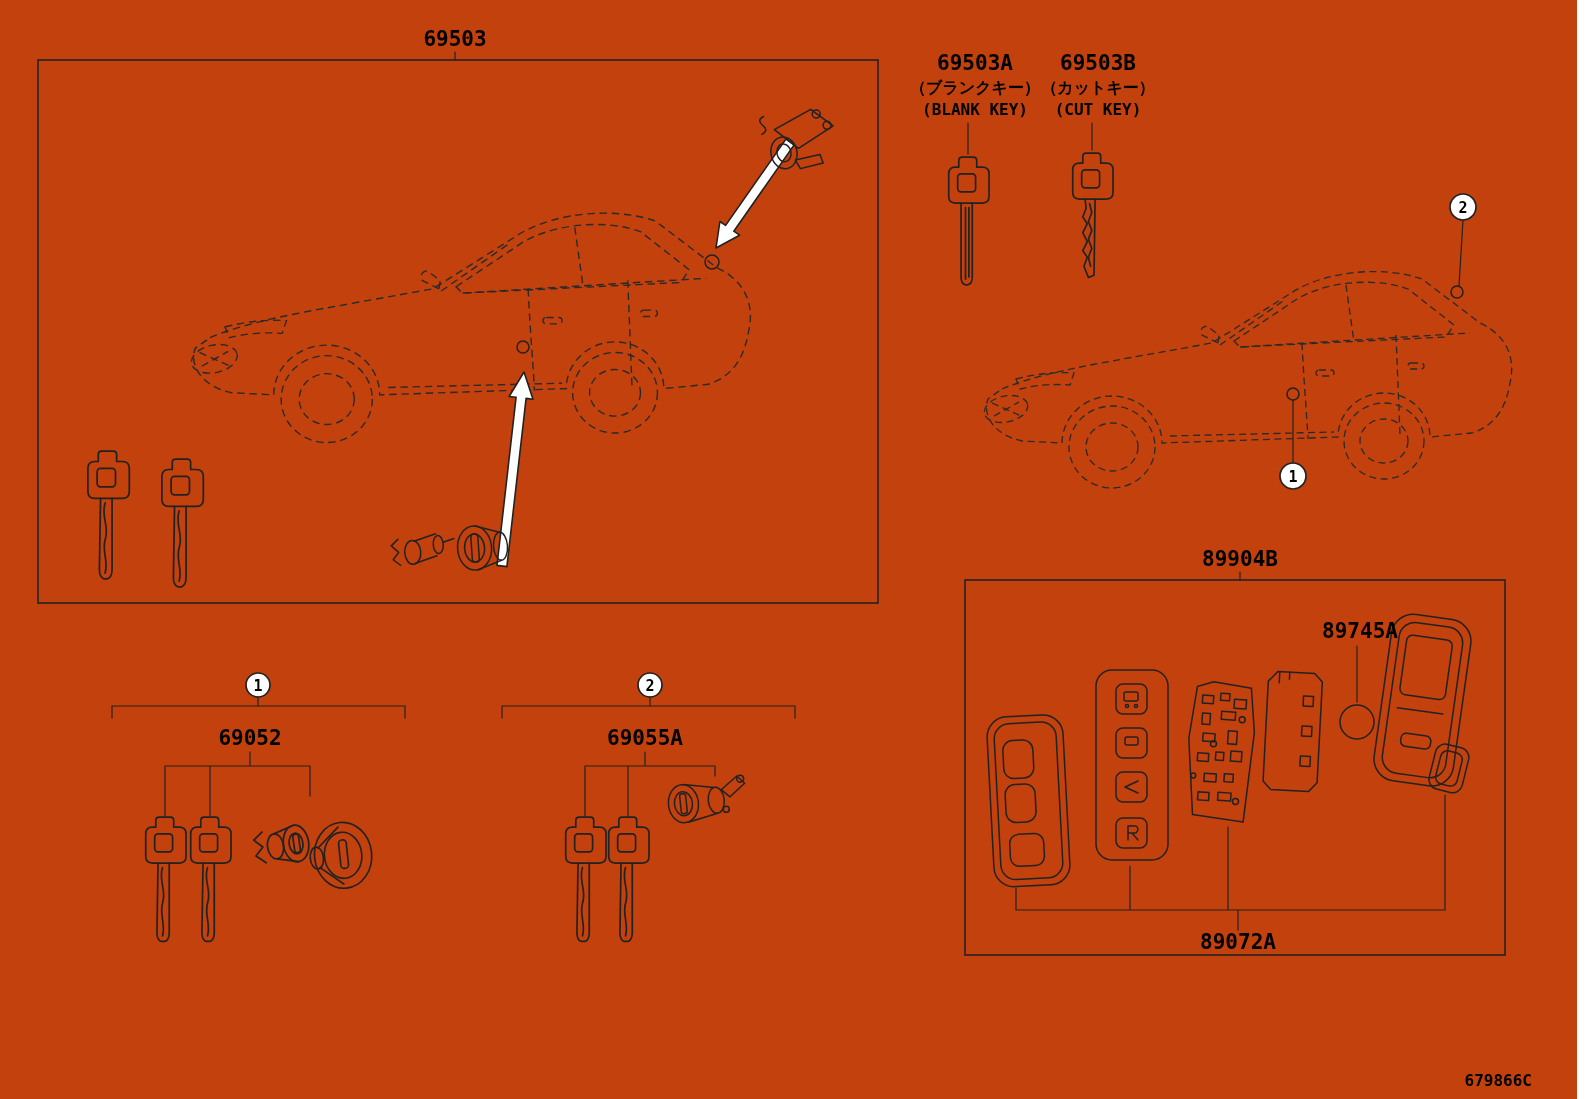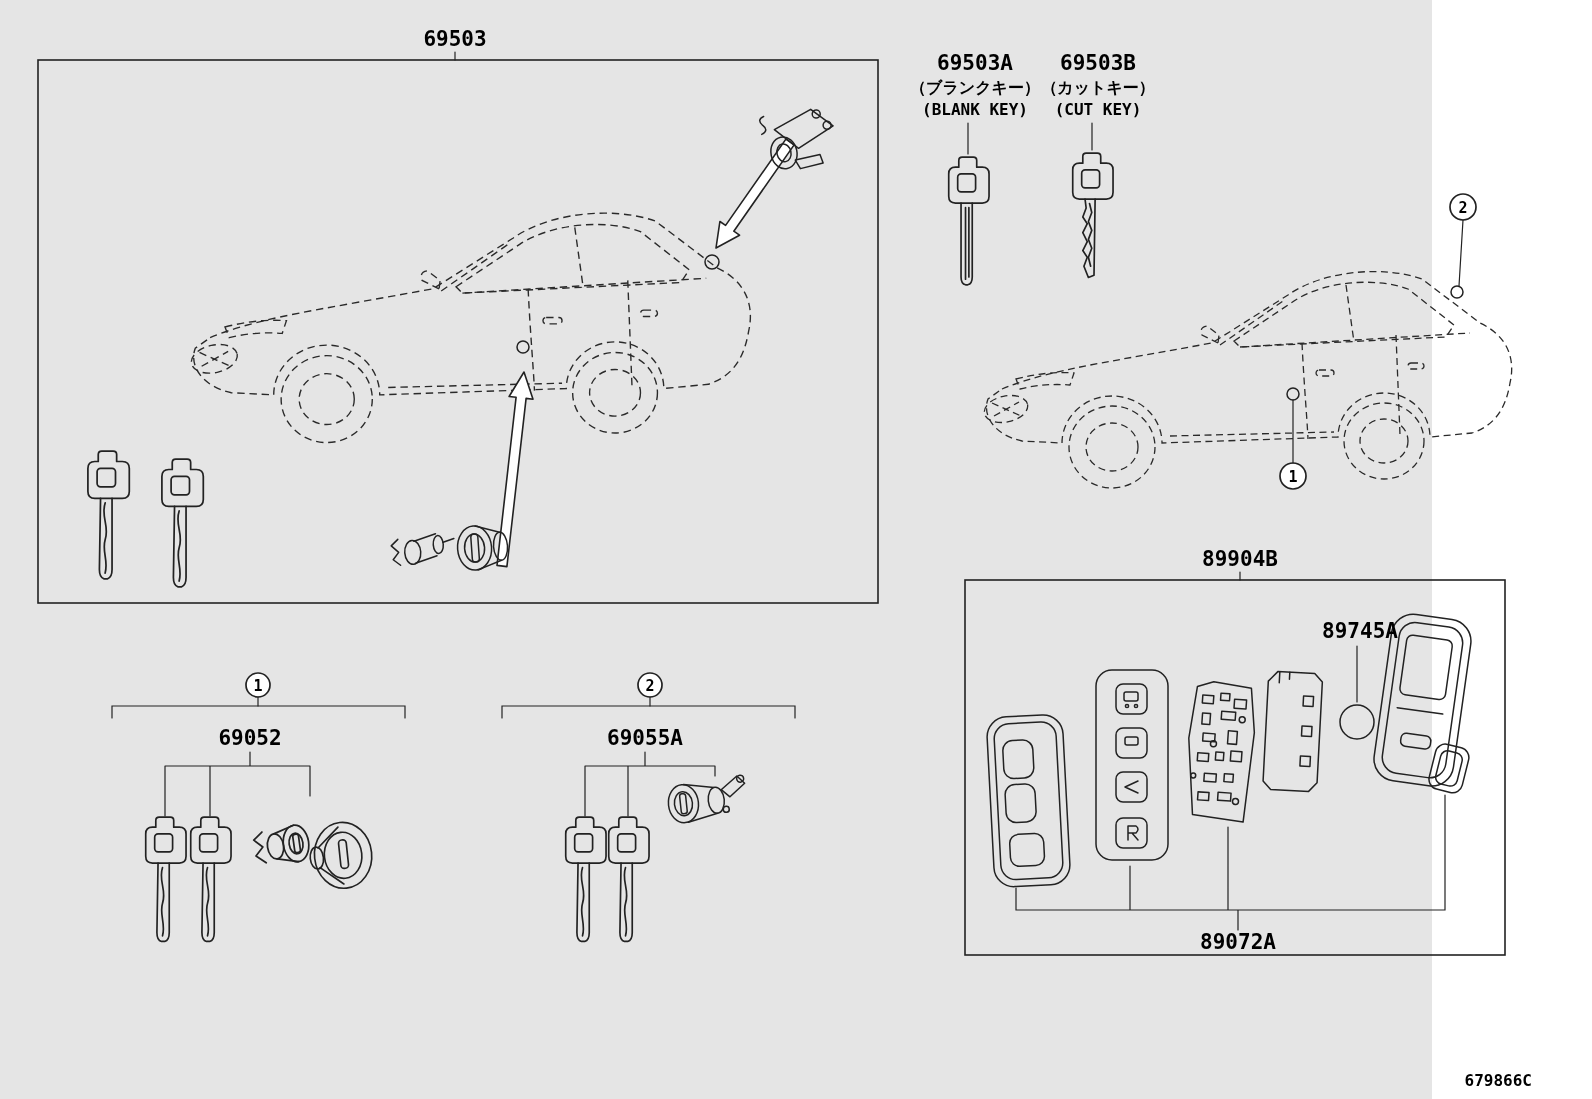--- a/index.html
+++ b/index.html
@@ -1,16 +1,16 @@
 <!DOCTYPE html>
 <html><head>
 <meta charset="utf-8">
 <style>
   html,body{margin:0;padding:0;background:#ffffff;}
-  .stage{width:1432px;height:1099px;position:relative;background:#e5e5e5;}
+  .stage{width:1577px;height:1099px;position:relative;background:#c2410c;}
   svg{display:block;}
   .ln{stroke:#222;stroke-width:1.5;fill:none;stroke-linecap:round;stroke-linejoin:round;}
   .thin{stroke:#222;stroke-width:1.2;fill:none;stroke-linecap:round;}
   .box{stroke:#222;stroke-width:1.6;fill:none;}
   .car{stroke:#2a2a2a;stroke-width:1.3;fill:none;stroke-dasharray:7 4.5;}
   .part{stroke:#222;stroke-width:1.5;fill:none;stroke-linejoin:round;stroke-linecap:round;}
   .arrow{fill:#fff;stroke:#222;stroke-width:1.6;stroke-linejoin:round;}
   .callout{fill:#fff;stroke:#222;stroke-width:1.7;}
   .pn{font:bold 21px "DejaVu Sans Mono", monospace;fill:#000;}
   .sub{font:bold 16px "DejaVu Sans Mono", "DejaVu Sans", sans-serif;fill:#000;}

